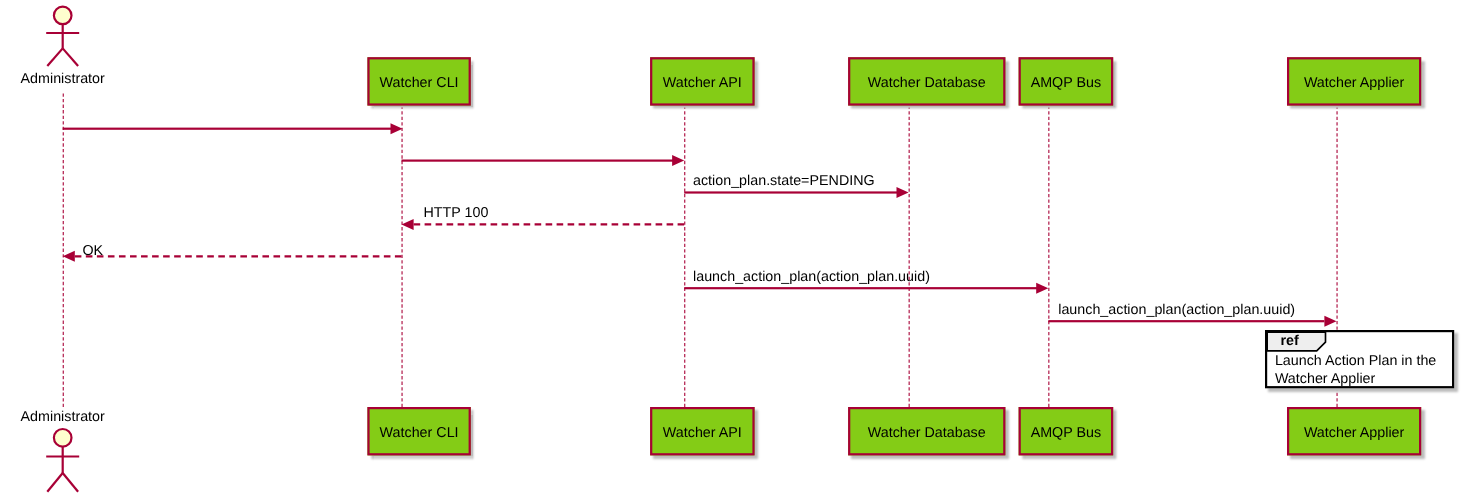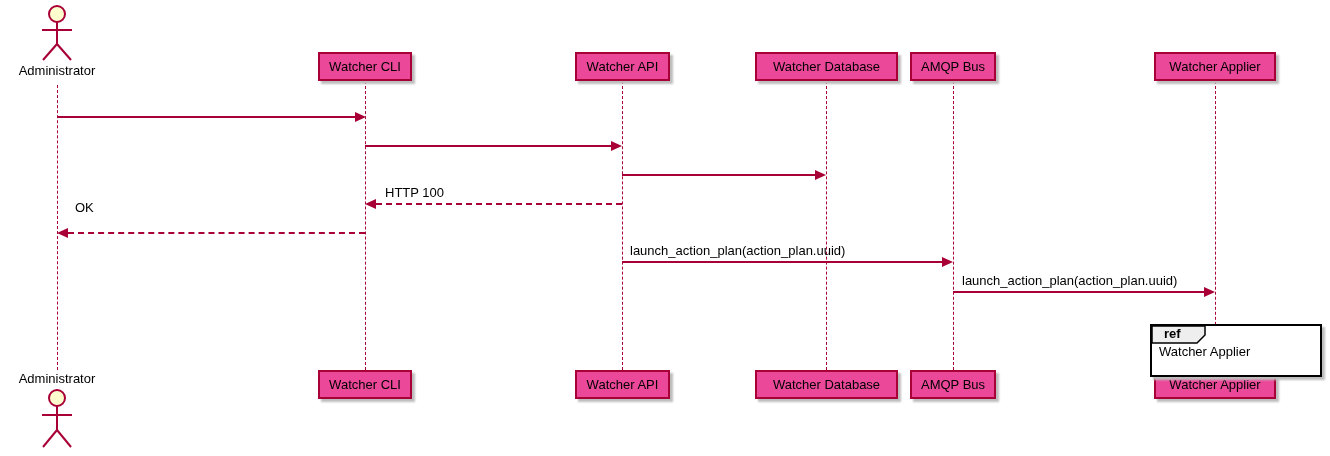--- a/index.html
+++ b/index.html
@@ -11,28 +11,29 @@
     font-size:13px;color:#000;
     overflow:hidden;
     padding-left:36px;
   }
   .lifeline{
     position:absolute;width:0;
     border-left:1px dashed #A80036;
     z-index:1;
   }
   .pbox{
-    position:absolute;height:29px;
-    background:#ec4899;
+    position:absolute;height:44px;
+    background:#84cc16;
     border:2px solid #A80036;
     box-shadow:3px 3px 2px #bdbdbd;
     box-sizing:border-box;
     display:flex;align-items:center;justify-content:center;
     font-size:13px;white-space:nowrap;
     z-index:3;
+    margin-left:16px;
   }
   .actor-label{
     position:absolute;width:114px;text-align:center;
     font-size:13px;z-index:3;white-space:nowrap;
   }
   .msg-label{
     position:absolute;font-size:13px;white-space:nowrap;z-index:2;
   }
   .msg-line{
     position:absolute;height:0;z-index:2;
@@ -50,21 +51,21 @@
     position:absolute;width:0;height:0;
     border-top:5px solid transparent;
     border-bottom:5px solid transparent;
     border-right:11px solid #A80036;
     z-index:2;
   }
   .refbox{
     position:absolute;left:1150px;top:300px;width:172px;height:53px;
     background:#ffffff;border:2px solid #000;
     box-shadow:3px 3px 2px #bdbdbd;
-    box-sizing:border-box;z-index:4;margin-top:24px;
+    box-sizing:border-box;z-index:4;
   }
   .reftab{position:absolute;left:-1px;top:-1px;z-index:5;}
   .reftab-label{
     position:absolute;left:12px;top:0px;
     font-weight:bold;font-size:13px;z-index:6;
   }
   .reftext{
     position:absolute;left:7px;top:18px;
     font-size:13px;line-height:16px;z-index:6;white-space:nowrap;
   }
@@ -111,42 +112,44 @@
   <div class="pbox" style="left:755px;top:370px;width:143px">Watcher Database</div>
   <div class="pbox" style="left:910px;top:370px;width:86px">AMQP Bus</div>
   <div class="pbox" style="left:1154px;top:370px;width:122px">Watcher Applier</div>
 
   <div class="msg-line solid" style="left:57px;top:116px;width:299px"></div>
   <div class="arrow-right" style="left:355px;top:112px"></div>
 
   <div class="msg-line solid" style="left:365px;top:145px;width:247px"></div>
   <div class="arrow-right" style="left:611px;top:141px"></div>
 
+  <div class="msg-label" style="left:630px;top:156px">action_plan.state=PENDING</div>
   <div class="msg-line solid" style="left:622px;top:174px;width:194px"></div>
   <div class="arrow-right" style="left:815px;top:170px"></div>
 
   <div class="msg-label" style="left:385px;top:185px">HTTP 100</div>
   <div class="msg-line dashed" style="left:376px;top:203px;width:246px"></div>
   <div class="arrow-left" style="left:365px;top:199px"></div>
 
-  <div class="msg-label" style="left:75px;top:200px">OK</div>
+  <div class="msg-label" style="left:75px;top:220px">OK</div>
   <div class="msg-line dashed" style="left:68px;top:232px;width:297px"></div>
   <div class="arrow-left" style="left:57px;top:228px"></div>
 
   <div class="msg-label" style="left:630px;top:243px">launch_action_plan(action_plan.uuid)</div>
   <div class="msg-line solid" style="left:622px;top:261px;width:321px"></div>
   <div class="arrow-right" style="left:942px;top:257px"></div>
 
   <div class="msg-label" style="left:962px;top:273px">launch_action_plan(action_plan.uuid)</div>
   <div class="msg-line solid" style="left:953px;top:291px;width:251px"></div>
   <div class="arrow-right" style="left:1204px;top:287px"></div>
 
   <div class="refbox">
     <svg class="reftab" width="56" height="19" viewBox="0 0 56 19">
       <path d="M1,1 H54 V10 L46,18 H1 Z" fill="#EEEEEE" stroke="#000000" stroke-width="1.5"></path>
     </svg>
     <div class="reftab-label">ref</div>
     <div class="reftext">
+      <div>Launch Action Plan in the</div>
       <div>Watcher Applier</div>
     </div>
   </div>
 
 </div>
 
 </body></html>

